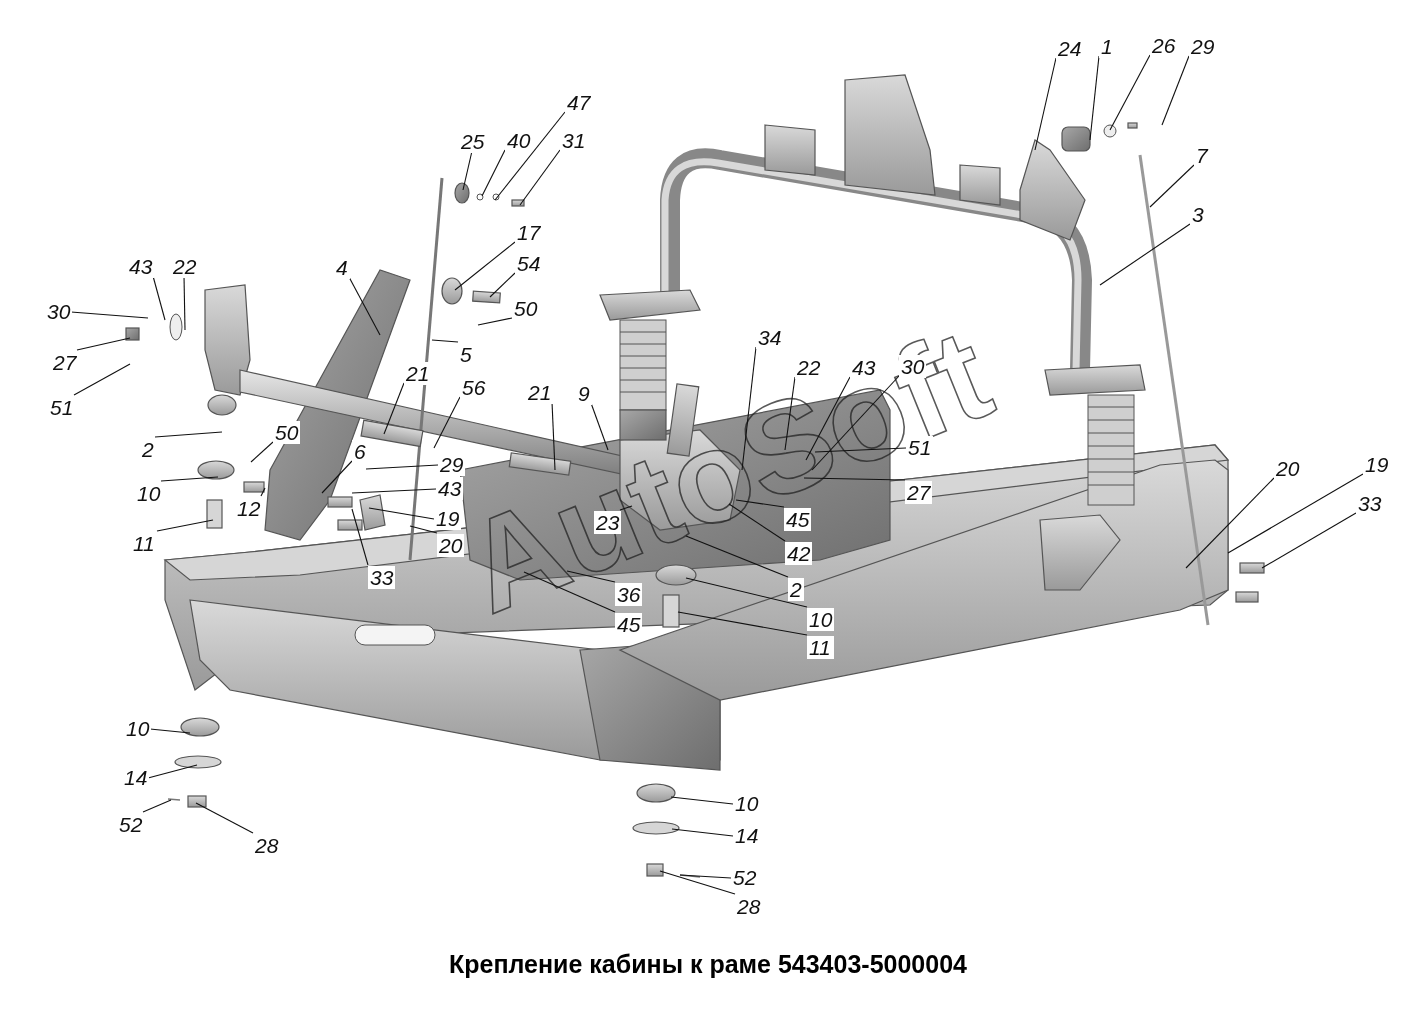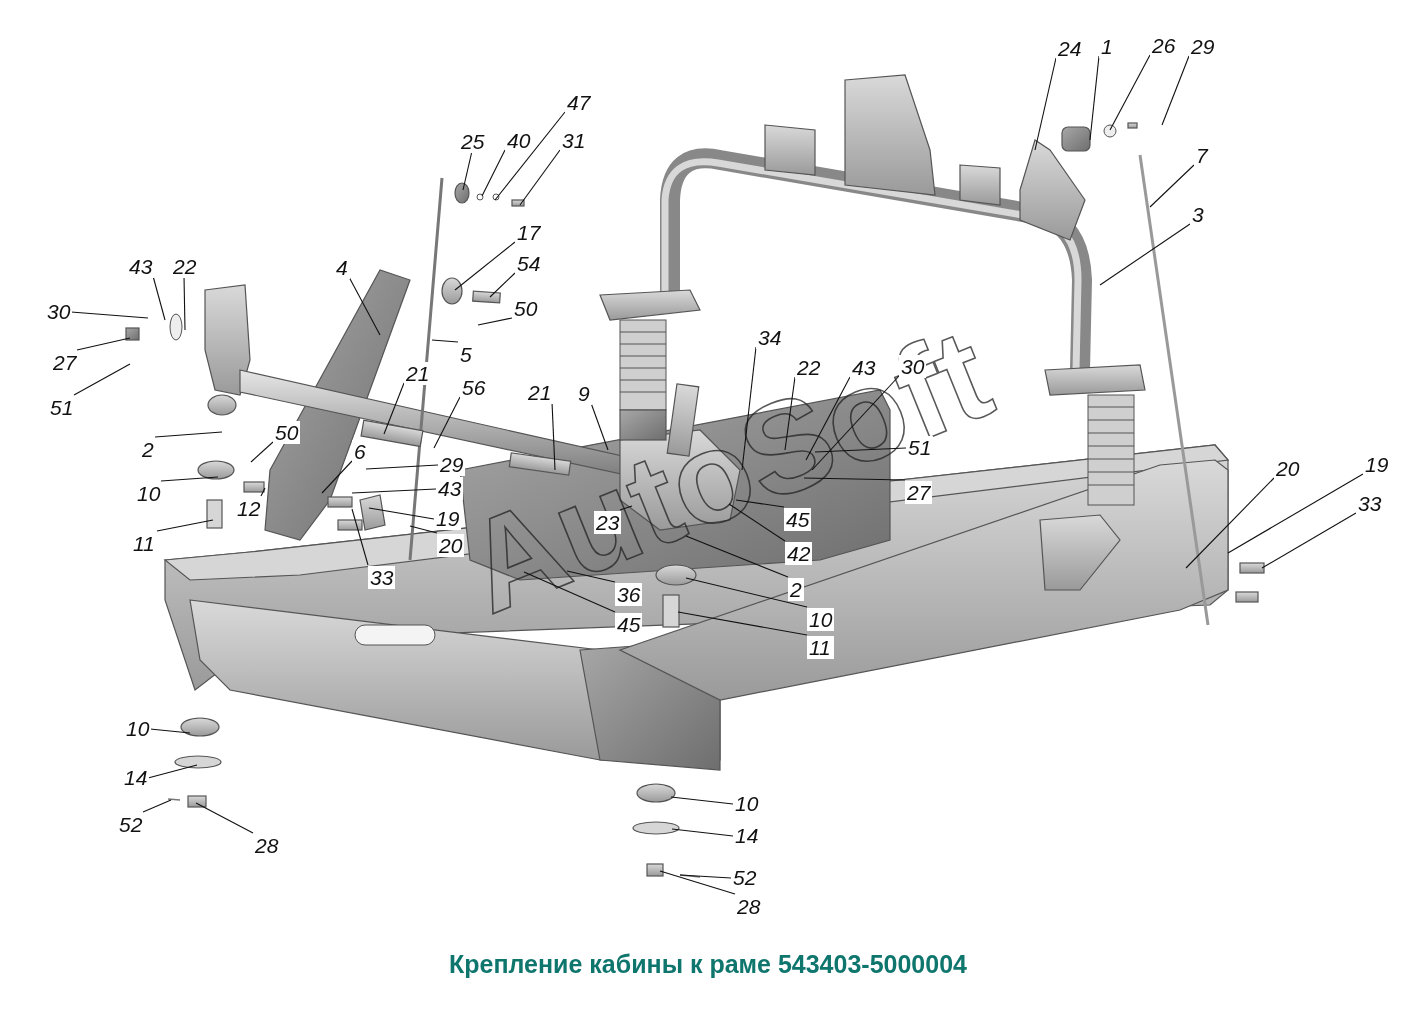--- a/index.html
+++ b/index.html
@@ -9,21 +9,21 @@
   .callout { font-family: "Liberation Sans", sans-serif; font-style: italic; font-size: 21px; fill: #111; }
   .callout-bg { fill: #ffffff; }
   .leader { stroke: #111; stroke-width: 1.1; fill: none; }
   .part { stroke: #555; stroke-width: 1.2; }
   .steel { fill: url(#gSteel); }
   .steel-dark { fill: url(#gDark); }
   .steel-light { fill: #d6d6d6; }
   .watermark { font-family: "Liberation Sans", sans-serif; font-weight: bold; font-size: 130px;
                fill: none; stroke: #222; stroke-width: 1.6; opacity: 0.75; }
   #title { position: absolute; left: 0; top: 950px; width: 1416px; text-align: center;
-           font-family: "Liberation Sans", sans-serif; font-weight: bold; font-size: 25px; color: #0f766e; }
+           font-family: "Liberation Sans", sans-serif; font-weight: bold; font-size: 25px; color: #000000; }
 </style>
 </head>
 <body>
 
 <svg id="diagram" viewBox="0 0 1416 1014" xmlns="http://www.w3.org/2000/svg">
   <defs>
     <linearGradient id="gSteel" x1="0" y1="0" x2="0" y2="1">
       <stop offset="0" stop-color="#d9d9d9"></stop>
       <stop offset="1" stop-color="#9a9a9a"></stop>
     </linearGradient>

